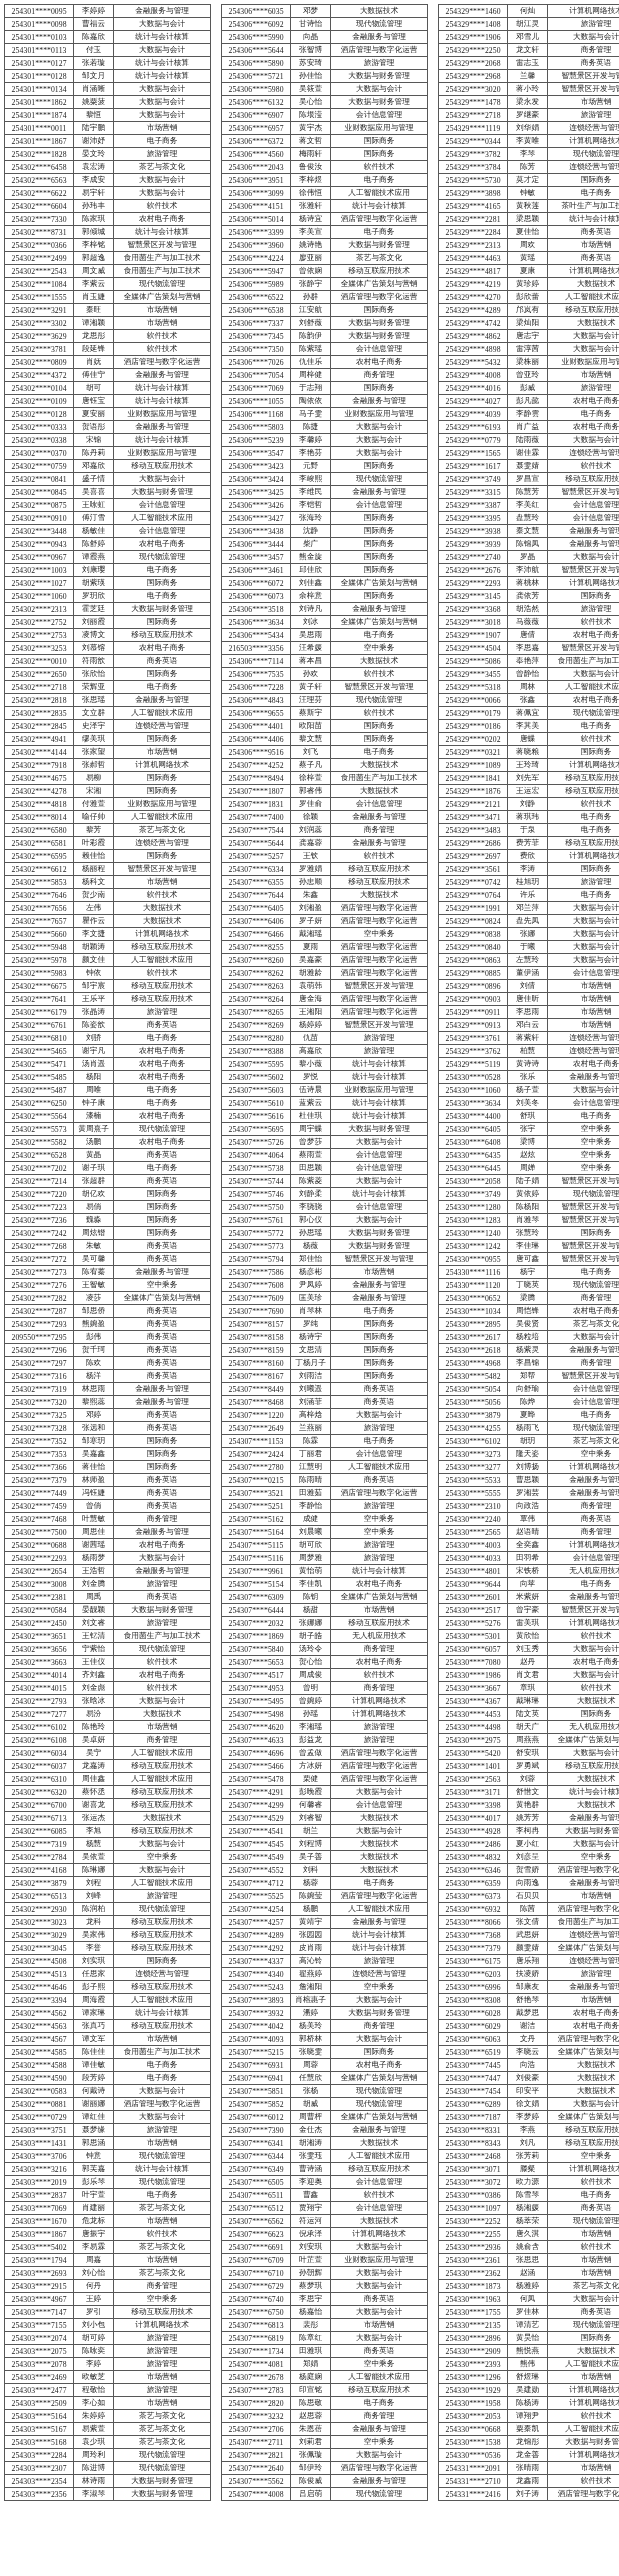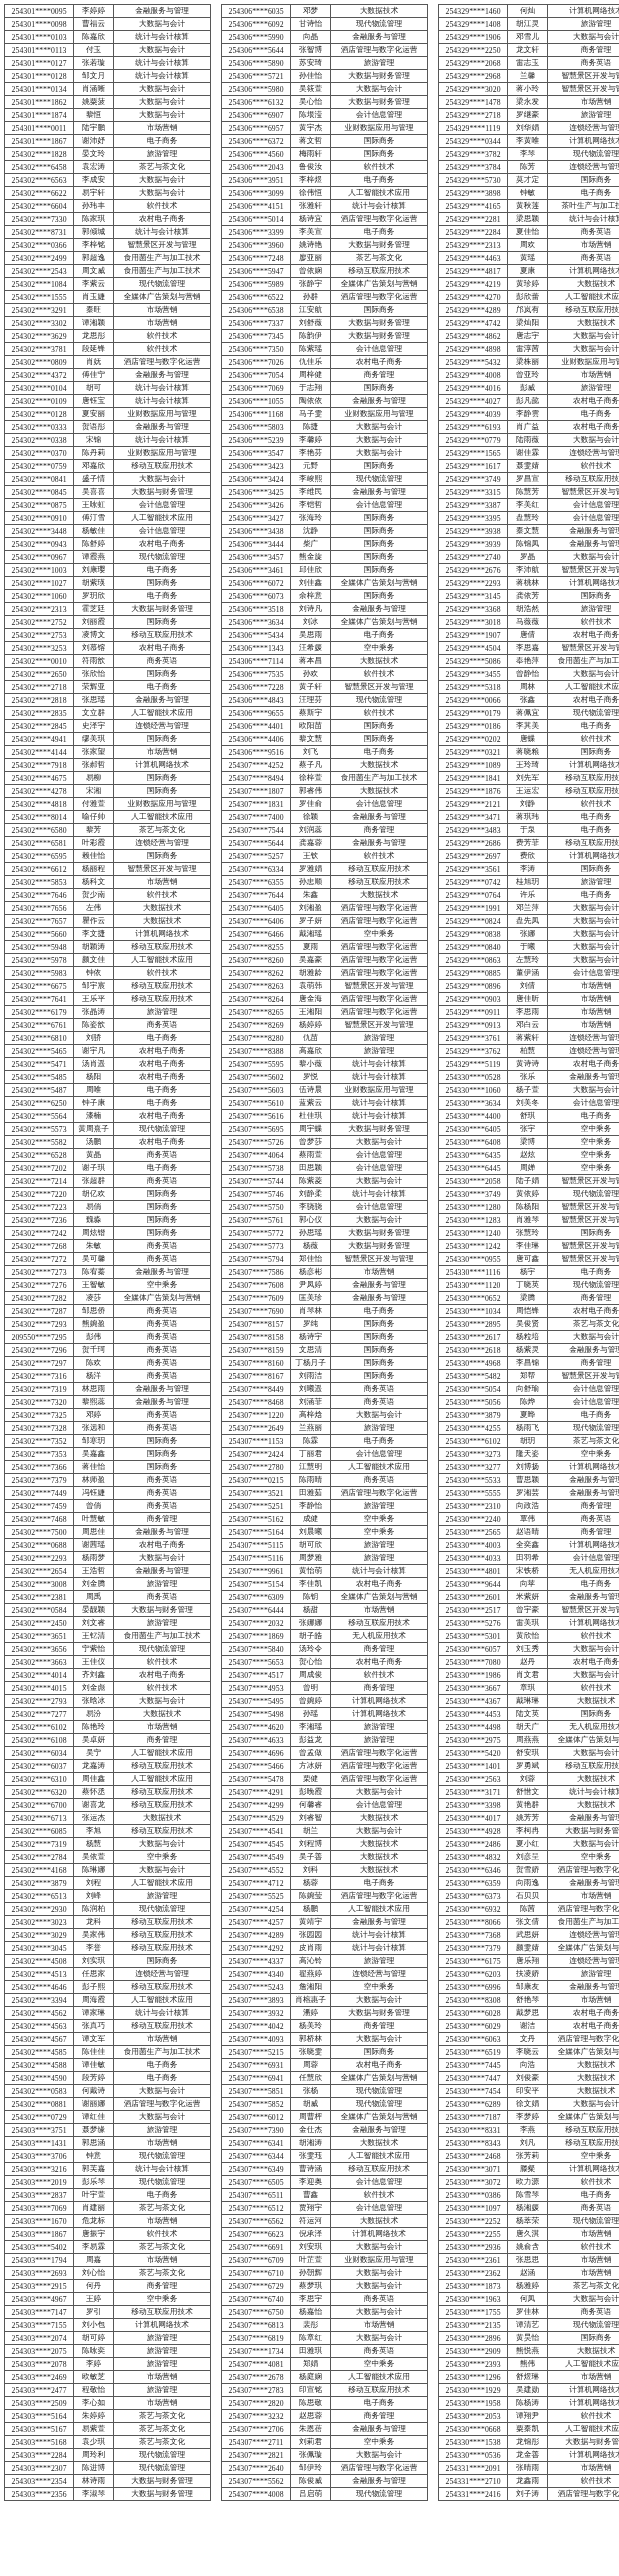--- a/index.html
+++ b/index.html
@@ -1095,21 +1095,21 @@
             <td class="id-cell">254306****3399</td>
             <td class="name-cell">李美宣</td>
             <td class="major-cell">电子商务</td>
           </tr>
           <tr>
             <td class="id-cell">254306****3960</td>
             <td class="name-cell">姚诗艳</td>
             <td class="major-cell">大数据与财务管理</td>
           </tr>
           <tr>
-            <td class="id-cell">254306****7248</td>
+            <td class="id-cell">254306****4224</td>
             <td class="name-cell">廖亚丽</td>
             <td class="major-cell">茶艺与茶文化</td>
           </tr>
           <tr>
             <td class="id-cell">254306****5947</td>
             <td class="name-cell">曾依娴</td>
             <td class="major-cell">移动互联应用技术</td>
           </tr>
           <tr>
             <td class="id-cell">254306****5989</td>
@@ -1245,21 +1245,21 @@
             <td class="id-cell">254306****3634</td>
             <td class="name-cell">刘冰</td>
             <td class="major-cell">全媒体广告策划与营销</td>
           </tr>
           <tr>
             <td class="id-cell">254306****5434</td>
             <td class="name-cell">吴思雨</td>
             <td class="major-cell">电子商务</td>
           </tr>
           <tr>
-            <td class="id-cell">254306****1343</td>
+            <td class="id-cell">216503****3356</td>
             <td class="name-cell">汪希媛</td>
             <td class="major-cell">空中乘务</td>
           </tr>
           <tr>
             <td class="id-cell">254306****7114</td>
             <td class="name-cell">蒋本昌</td>
             <td class="major-cell">大数据技术</td>
           </tr>
           <tr>
             <td class="id-cell">254306****7535</td>

